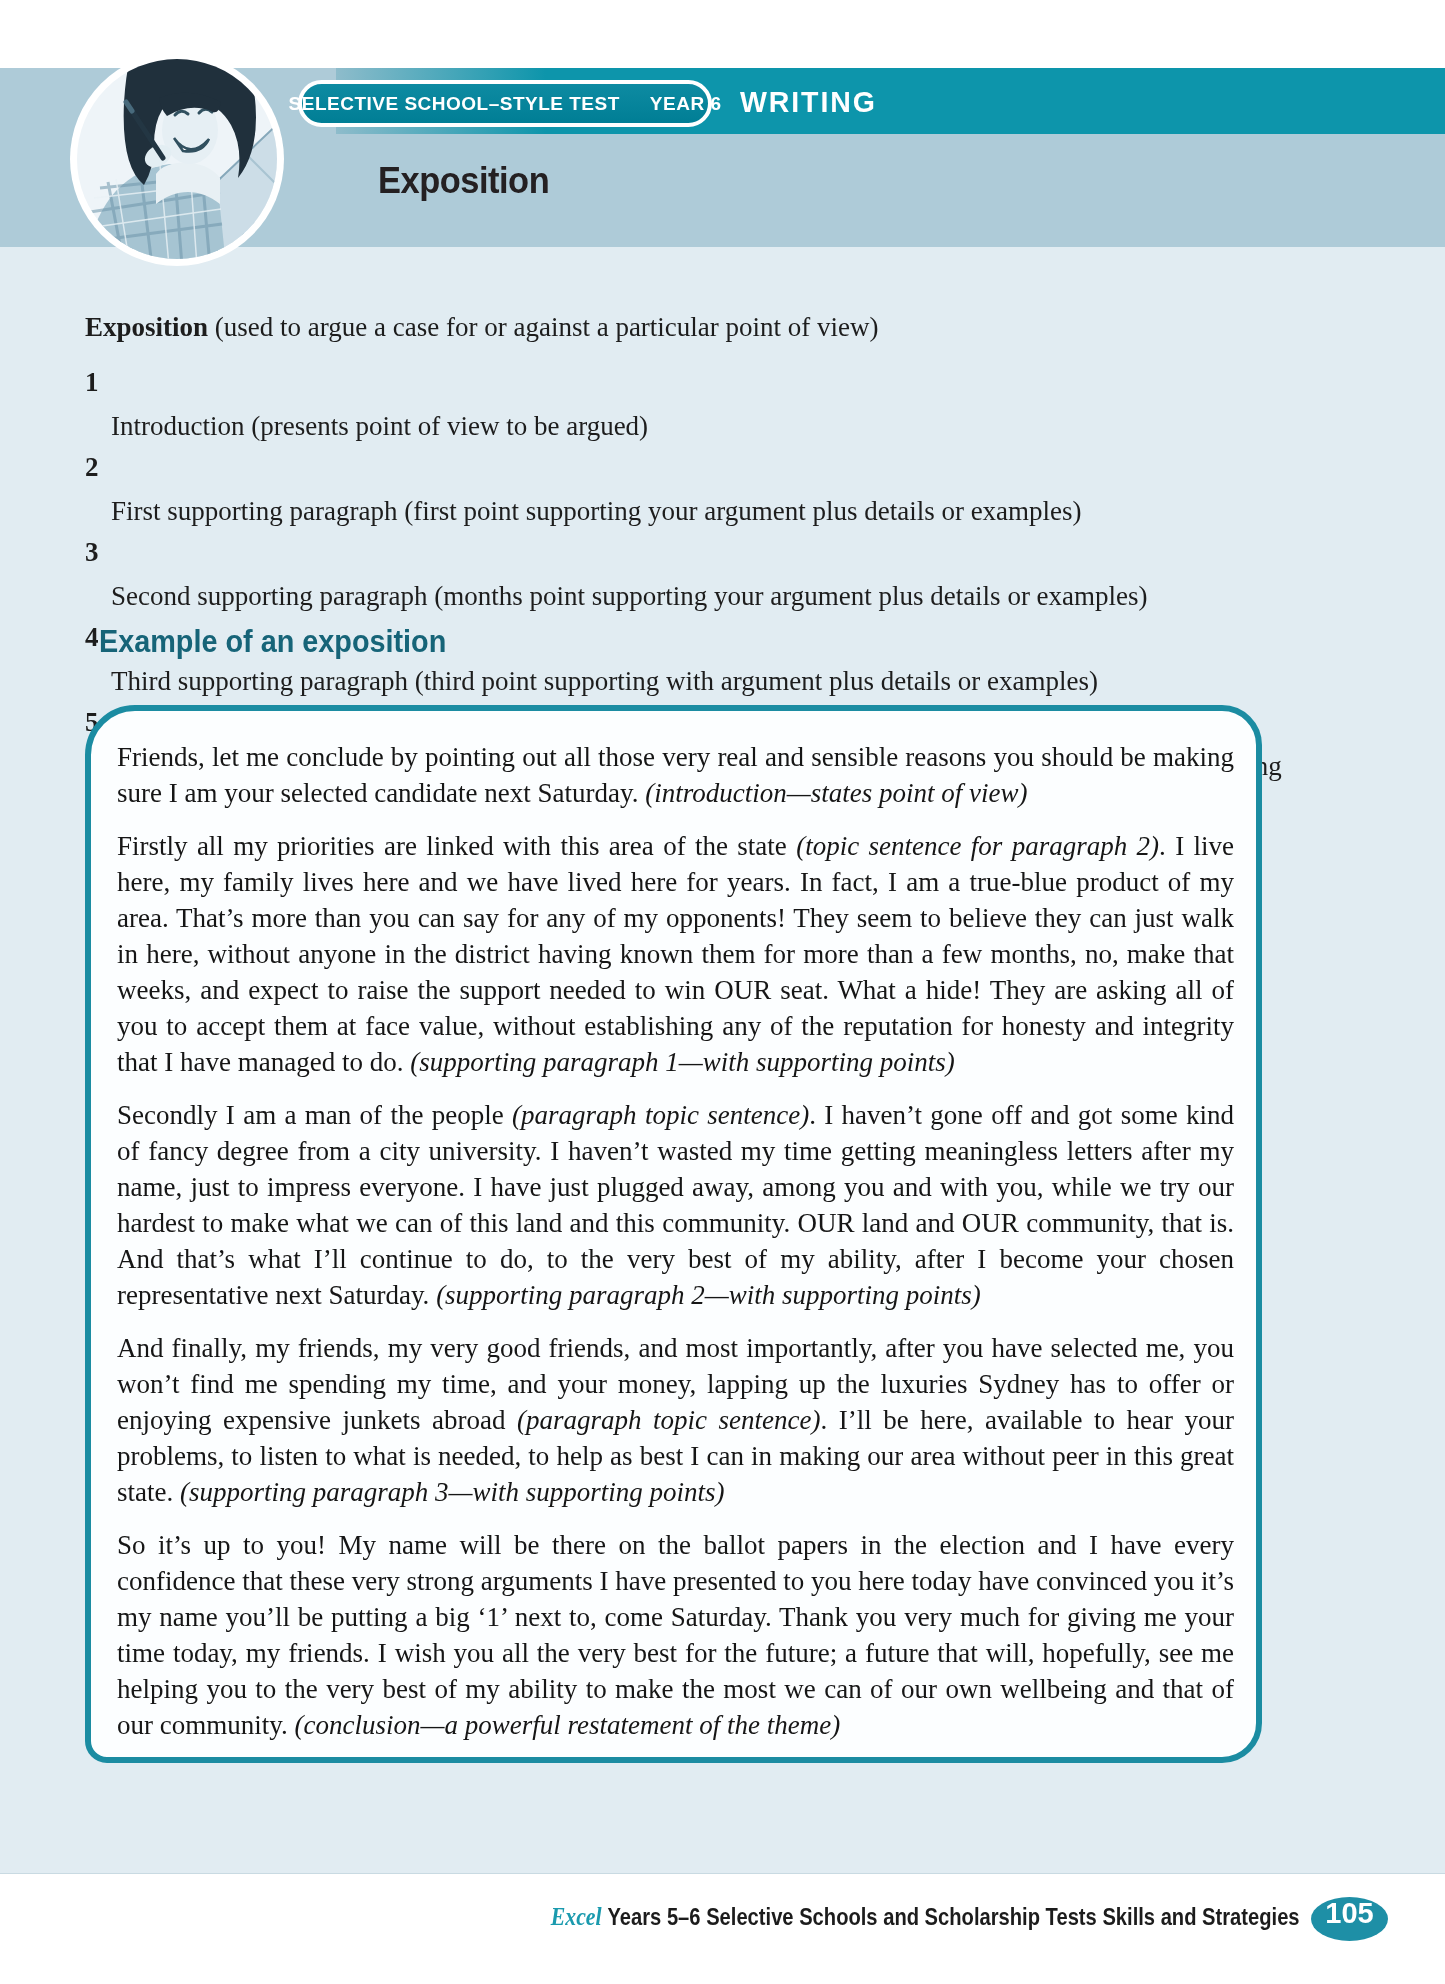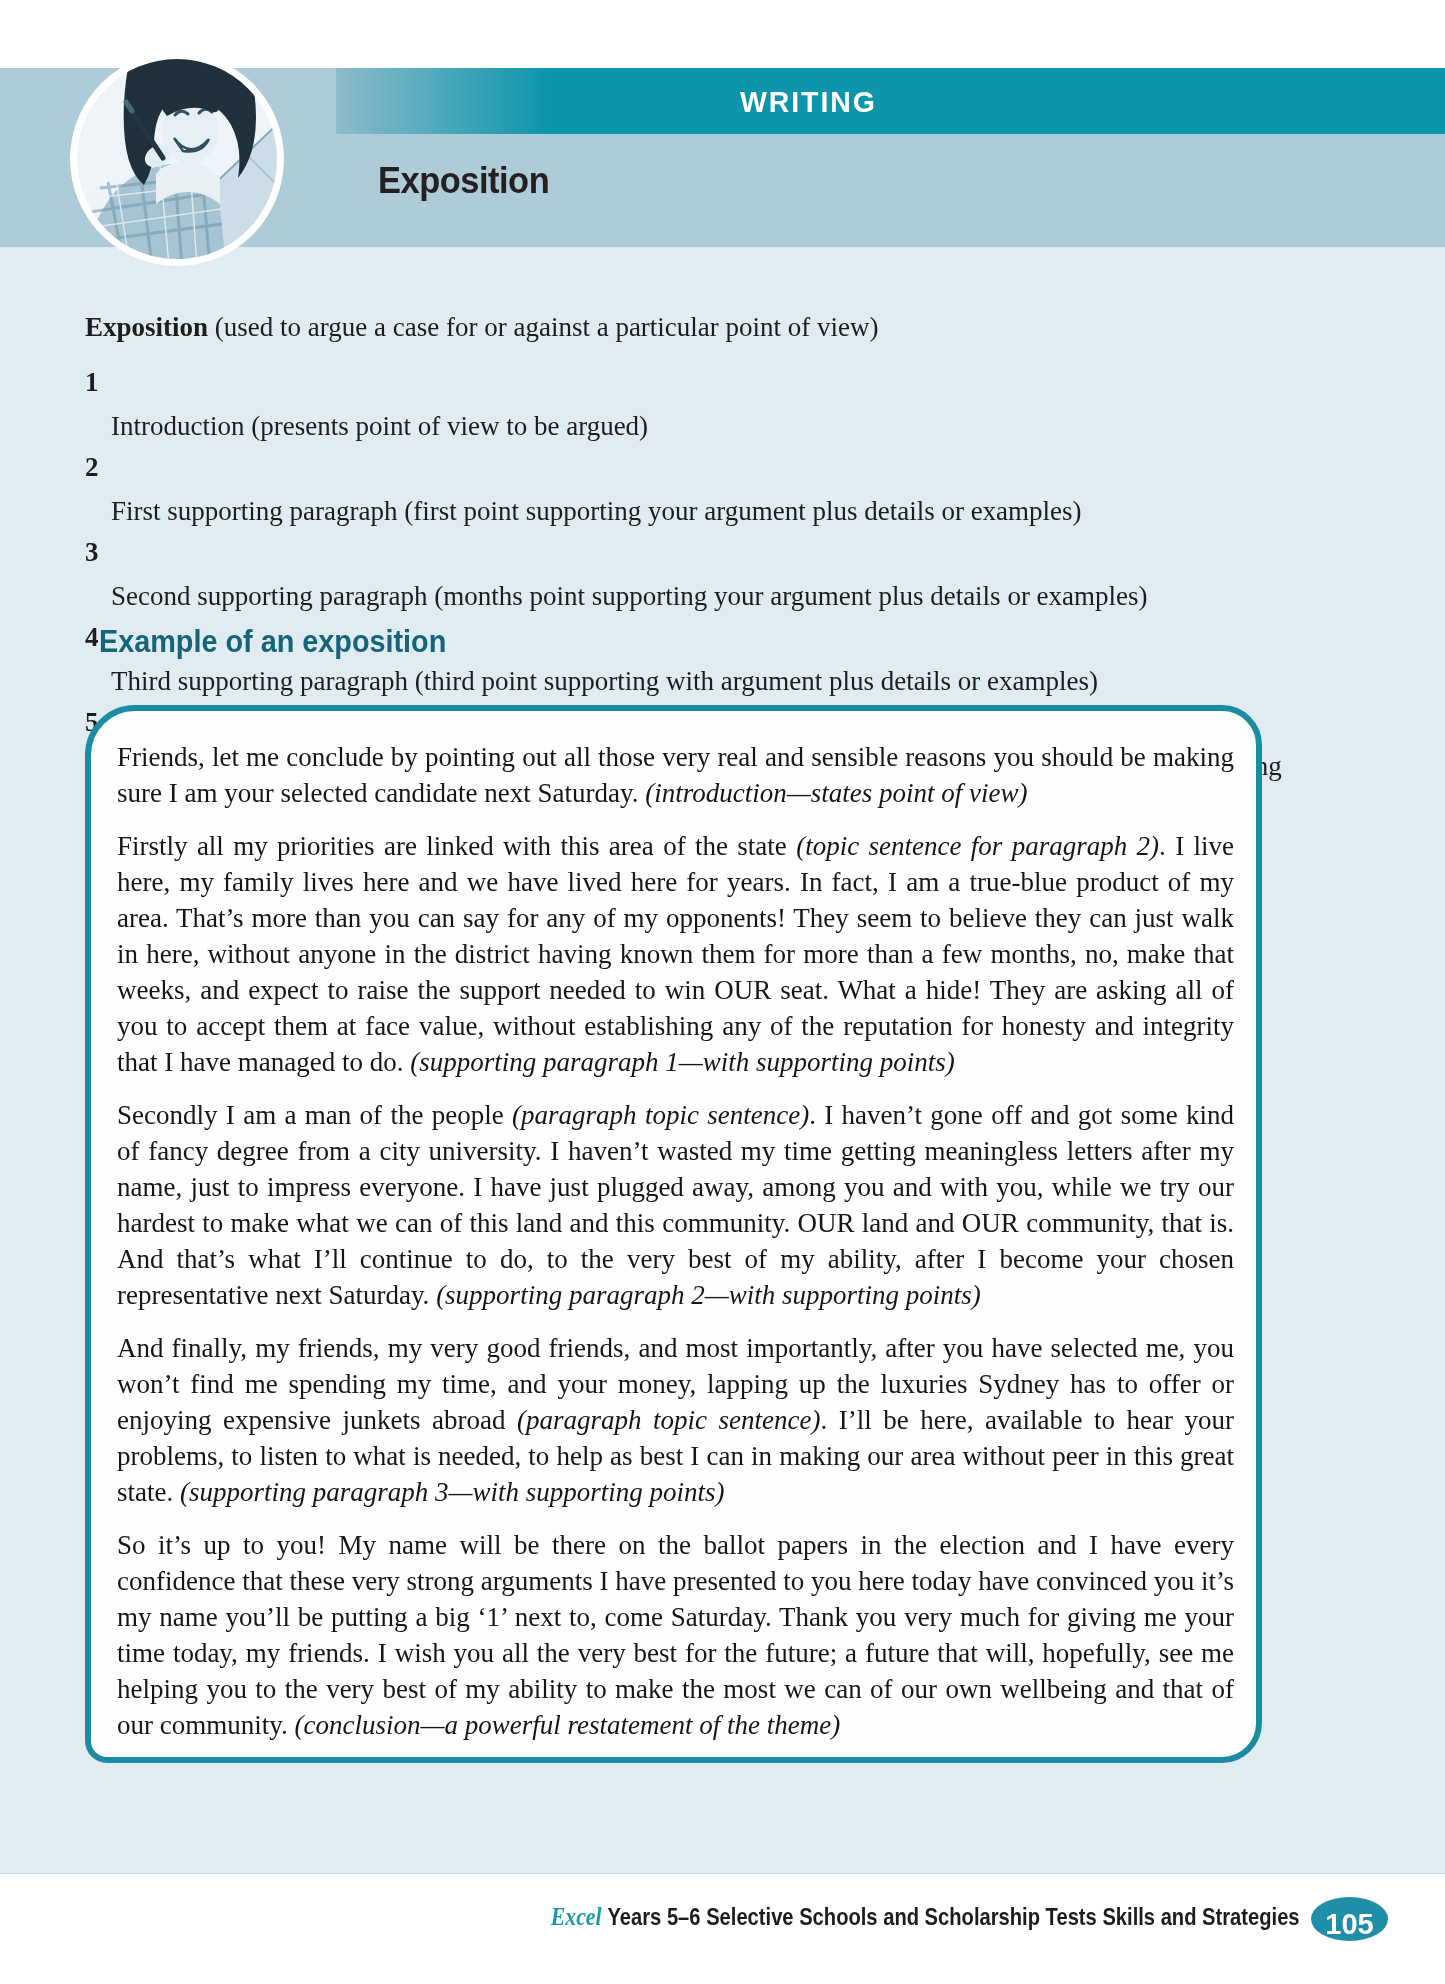--- a/index.html
+++ b/index.html
@@ -49,34 +49,39 @@
   .example-box .italic{font-style:italic;}
   .example-box .normal{font-style:normal;}
 
   
   .footer-text{position:absolute;top:1902px;right:145px;margin:0;white-space:nowrap;
     font-family:"Liberation Sans",sans-serif;font-weight:bold;font-size:24px;color:#1c1c1c;
     transform:scaleX(.84);transform-origin:right center;}
   .footer-text .excel{font-family:"Liberation Serif",serif;font-style:italic;font-weight:bold;
     color:#1a9aae;font-size:26px;margin-right:7px;}
   .page-badge{position:absolute;left:1311px;top:1897px;width:77px;height:44px;border-radius:50%;
-    background:#1e8fa6;display:flex;align-items:flex-end;justify-content:center;color:#ffffff;
+    background:#1e8fa6;display:flex;align-items:flex-start;justify-content:center;color:#ffffff;
     font-family:"Liberation Sans",sans-serif;font-weight:bold;font-size:29px;}
 </style>
 </head>
 <body>
 
 <div class="page">
 
   <div class="page-bg"></div>
 
   <div class="band-light"></div>
   <div class="band-teal"></div>
   <h2 class="writing">WRITING</h2>
 
+  <div class="badge">
+    <span>SELECTIVE SCHOOL–STYLE TEST</span>
+    <span class="sep"></span>
+    <span>YEAR 6</span>
+  </div>
 
   <div class="photo">
     <svg width="214" height="214" viewBox="0 0 214 214">
       <defs>
         <clipPath id="pc">
             <circle cx="107" cy="107" r="100"></circle>
           </clipPath>
       </defs>
       <circle cx="107" cy="107" r="107" fill="#ffffff"></circle>
       <g clip-path="url(#pc)">

